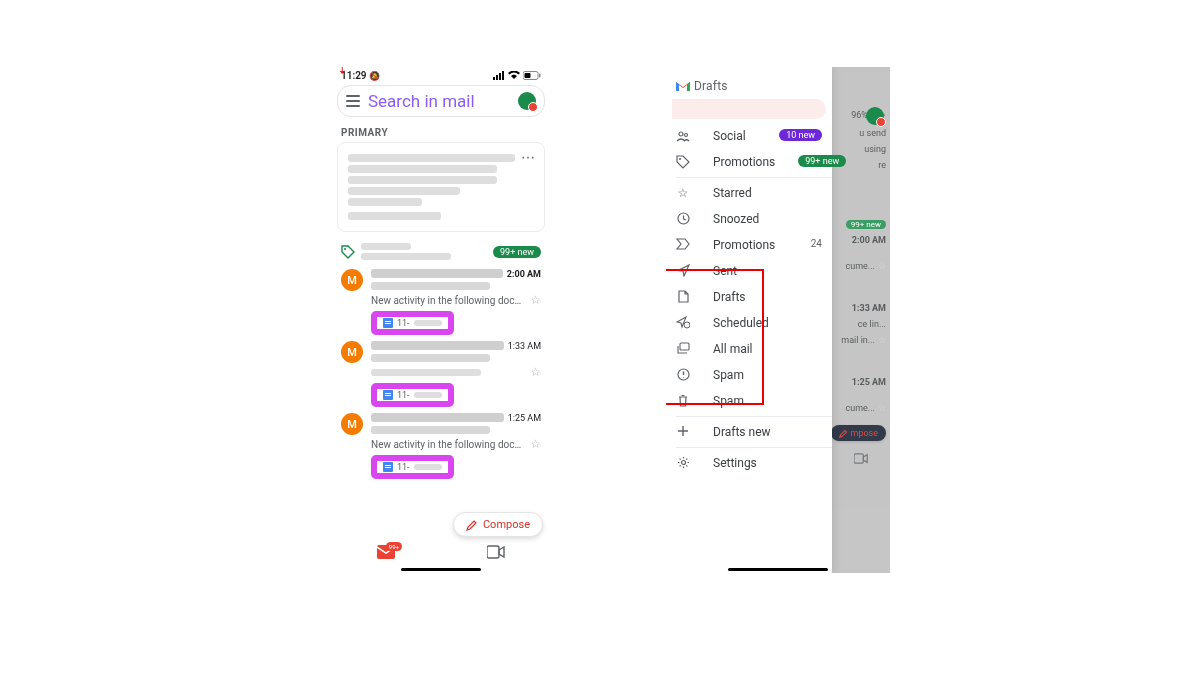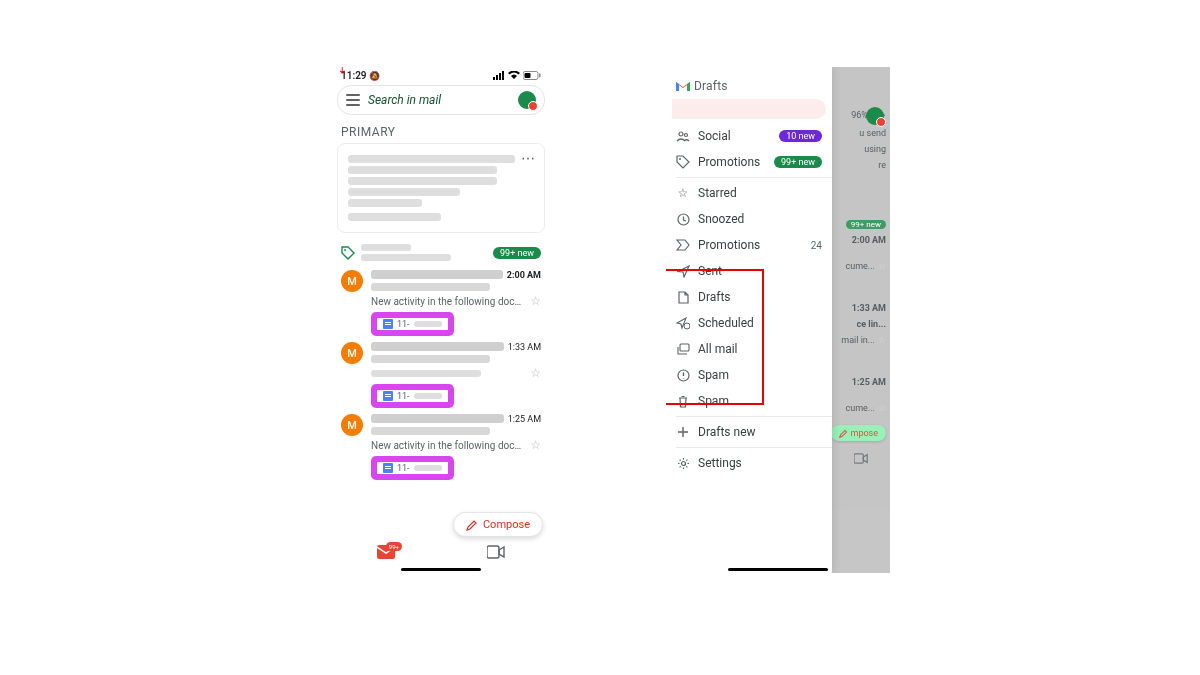--- a/index.html
+++ b/index.html
@@ -42,41 +42,41 @@
     border-radius: 14px;
     display: flex;
     align-items: center;
     padding: 5px 8px;
     gap: 8px;
     background: #fff;
     position: relative;
   }
   .hamburger { width: 14px; height: 12px; display:flex; flex-direction:column; justify-content:space-between;}
   .hamburger span{height:1.6px;background:#5f6368;border-radius:1px;}
-  .search-text { color:#14532d; font-size: 12px; flex: 1; font-style: italic; }
+  .search-text { color:#8b5cf6; font-size: 17px; flex: 1; }
   .avatar {
     width: 18px; height: 18px; border-radius: 50%;
     background: #1a8b4a; position: relative;
   }
   .avatar::after{
     content:''; position:absolute; right:-2px; bottom:-2px;
     width:8px;height:8px;border-radius:50%;
     background:#ea4335;border:1.5px solid #fff;
   }
   .arrow-annot{
     position:absolute; left: -1px; top: -32px; color:#ea0000;
     font-size: 20px; font-weight:bold;
   }
 
   .section-label{
-    font-size: 12px;
+    font-size: 10px;
     letter-spacing: 0.5px;
     color:#5f6368;
     padding: 6px 10px 4px;
-    font-weight:400;
+    font-weight:700;
   }
 
   .msg-card{
     border:1px solid #ececec;
     border-radius:8px;
     margin: 0 6px 4px;
     padding: 8px 10px;
     position:relative;
     background:#fff;
   }
@@ -145,40 +145,40 @@
   .backdrop{
     position:absolute;top:0;right:0;width:58px;height:100%;
     background:#bcbcbc;opacity:0.85;overflow:hidden;font-size:9px;color:#3c4043;
   }
   .backdrop .row{padding:3px 4px;display:flex;justify-content:flex-end;align-items:center;gap:3px;}
   .bd-pill{background:#1a8b4a;color:#fff;border-radius:8px;padding:0 5px;font-size:8px;}
   .bd-time{font-weight:700;}
   .bd-txt{overflow:hidden;white-space:nowrap;text-overflow:ellipsis;}
   .bd-star{color:#cfd3d6;}
   .bd-compose{
-    background:#86efac;border-radius:16px;padding:3px 8px;color:#d93025;
+    background:#0f172a;border-radius:16px;padding:3px 8px;color:#d93025;
     display:flex;align-items:center;gap:3px;box-shadow:0 1px 3px rgba(0,0,0,0.2);
   }
 
   .drawer{
     position:absolute;top:0;left:0;width:166px;height:100%;
     background:#fff;display:flex;flex-direction:column;
     box-shadow: 2px 0 8px rgba(0,0,0,0.1);
   }
   .drawer-header{
     display:flex;align-items:center;gap:6px;padding:12px 10px 6px;
   }
   .gmail-logo{display:flex;align-items:center;gap:4px;}
   .gmail-mark{width:14px;height:11px;position:relative;}
   .gmail-text{font-size:12px;color:#5f6368;letter-spacing:0.2px;}
   .drawer-sel{
     margin: 0 6px 4px; height:20px; background: #fdecec; border-radius:0 12px 12px 0;
   }
   .d-item{
-    display:flex;align-items:center;gap:8px;
+    display:flex;align-items:flex-start;gap:23px;
     padding:6px 10px;font-size:12px;color:#3c4043;position:relative;
   }
   .d-ic{width:14px;color:#5f6368;display:flex;justify-content:center;}
   .d-item .count{margin-left:auto;font-size:10px;color:#5f6368;}
   .d-item .pill{margin-left:auto;}
   .d-divider{height:1px;background:#e8eaed;margin:2px 0 2px 10px;}
   .highlight-box{
     position:absolute;border:2px solid #ea0000;
     pointer-events:none;
   }
@@ -363,21 +363,21 @@
     <div style="height:10px;"></div>
     <div class="row">
         <span class="bd-txt">cume...</span>
         <span class="bd-star">☆</span>
       </div>
     <div style="height:26px;"></div>
     <div class="row">
         <span class="bd-time">1:33 AM</span>
       </div>
     <div class="row">
-        <span class="bd-txt" style="font-weight:700;text-align:center;">ce lin...</span>
+        <span class="bd-txt" style="font-weight:400;text-align:center;">ce lin...</span>
       </div>
     <div class="row">
         <span class="bd-txt">mail in...</span>
         <span class="bd-star">☆</span>
       </div>
     <div style="height:26px;"></div>
     <div class="row">
         <span class="bd-time">1:25 AM</span>
       </div>
     <div style="height:10px;"></div>

